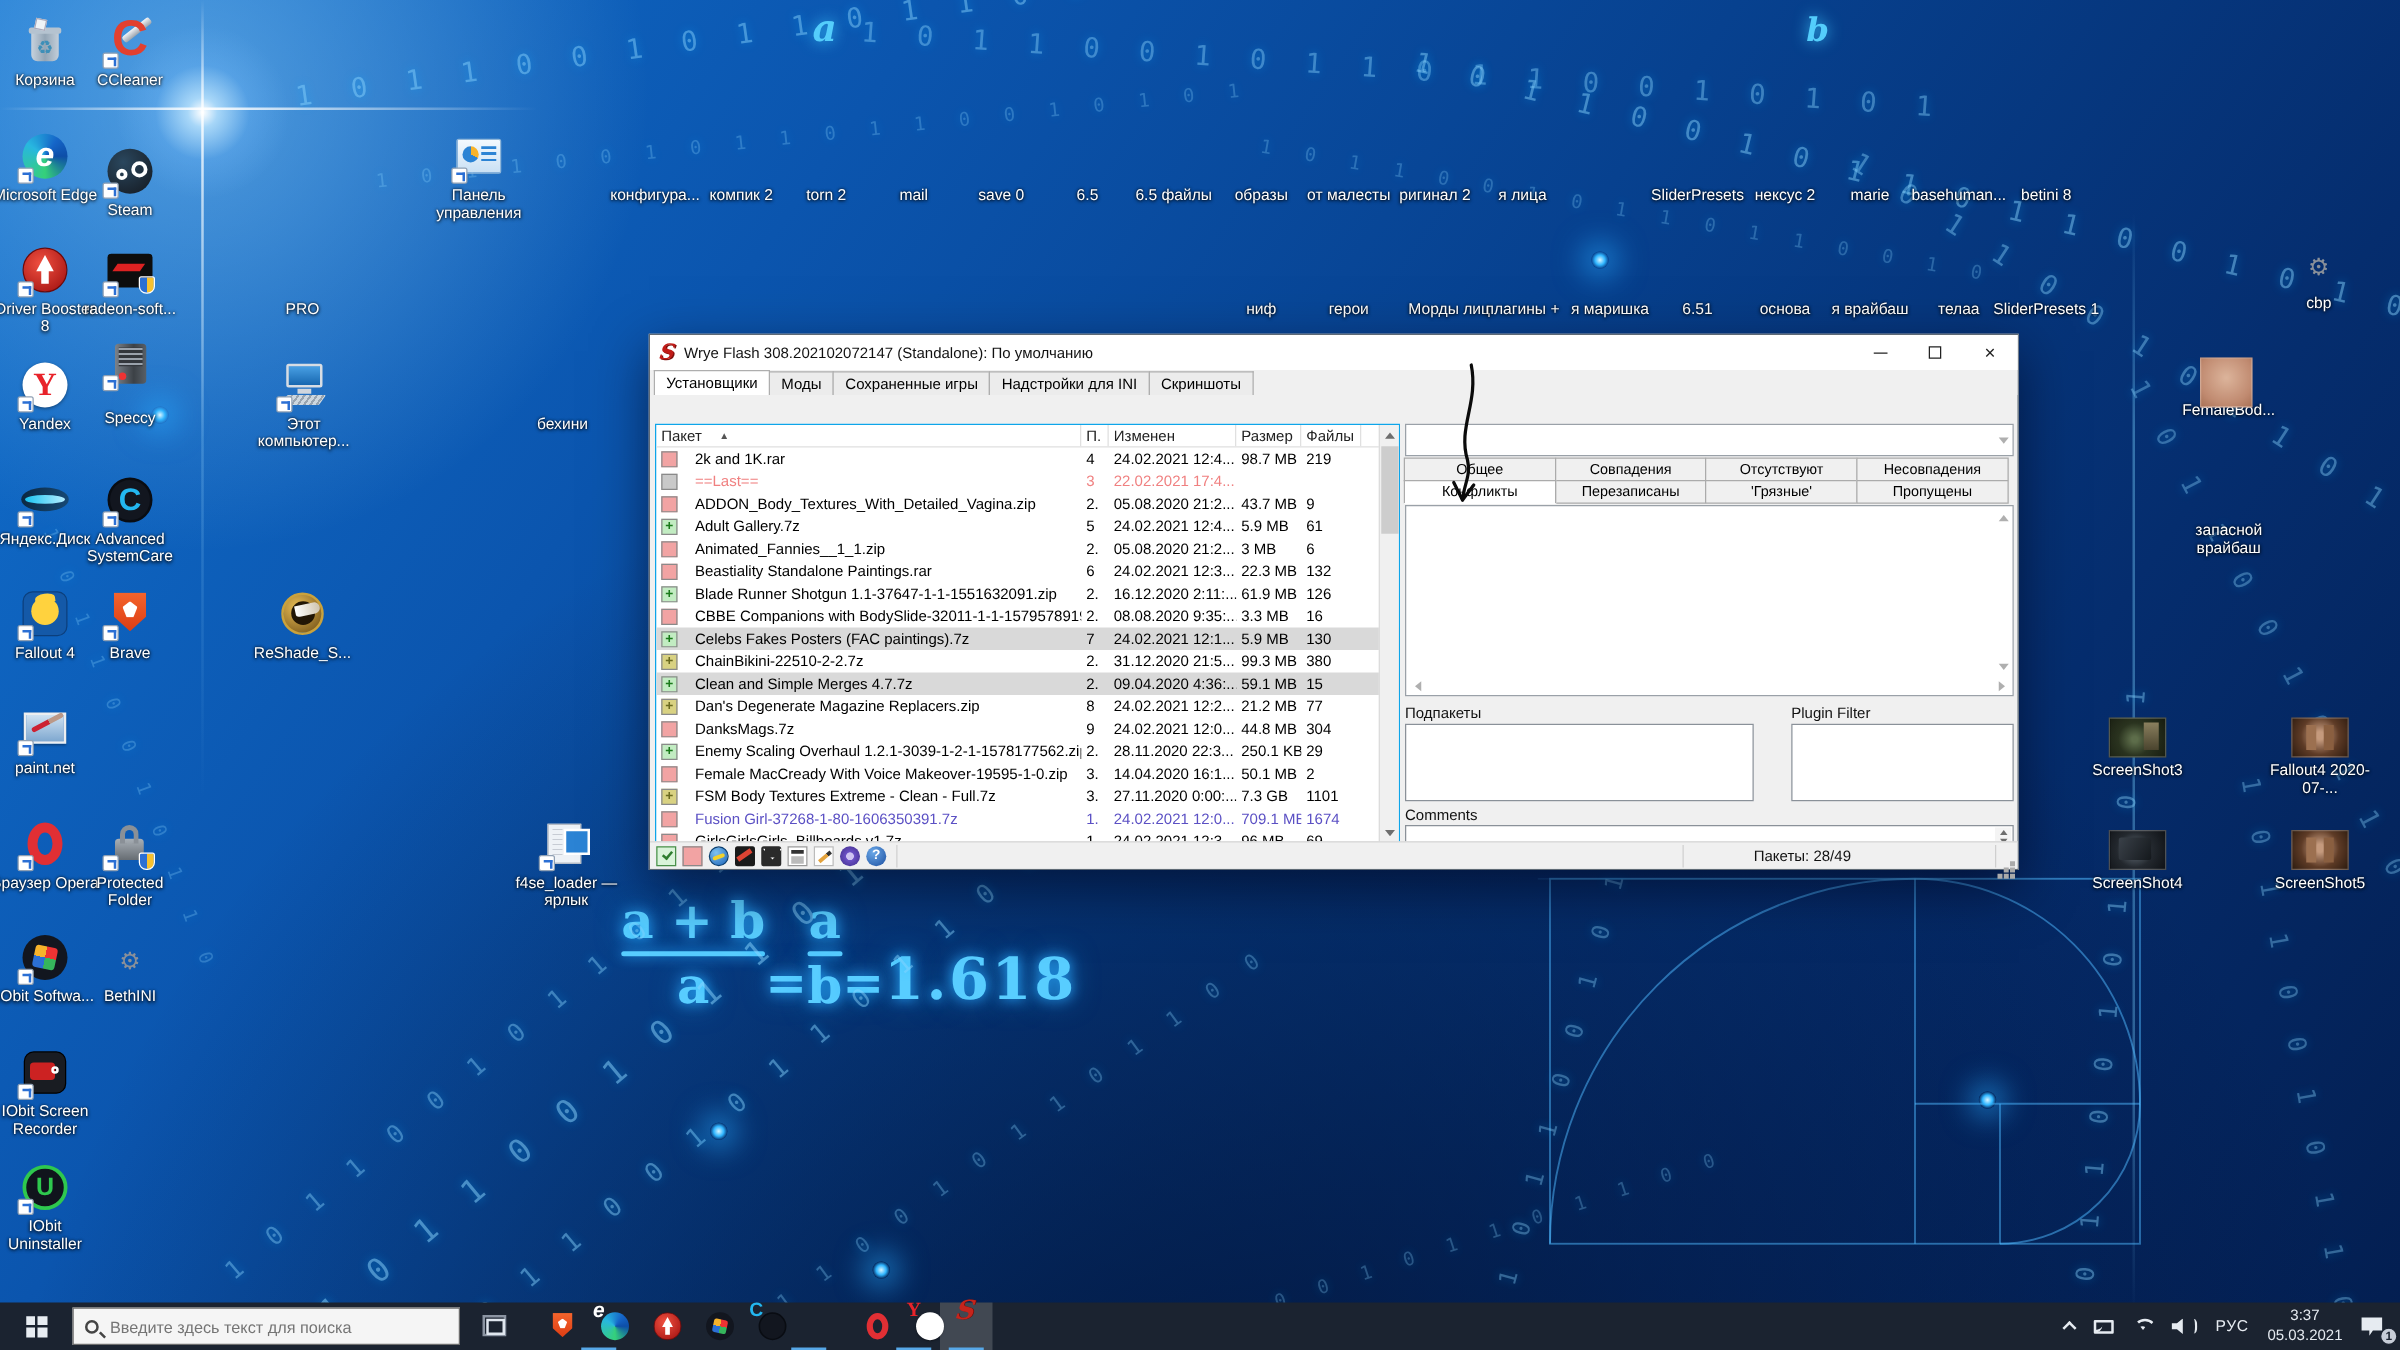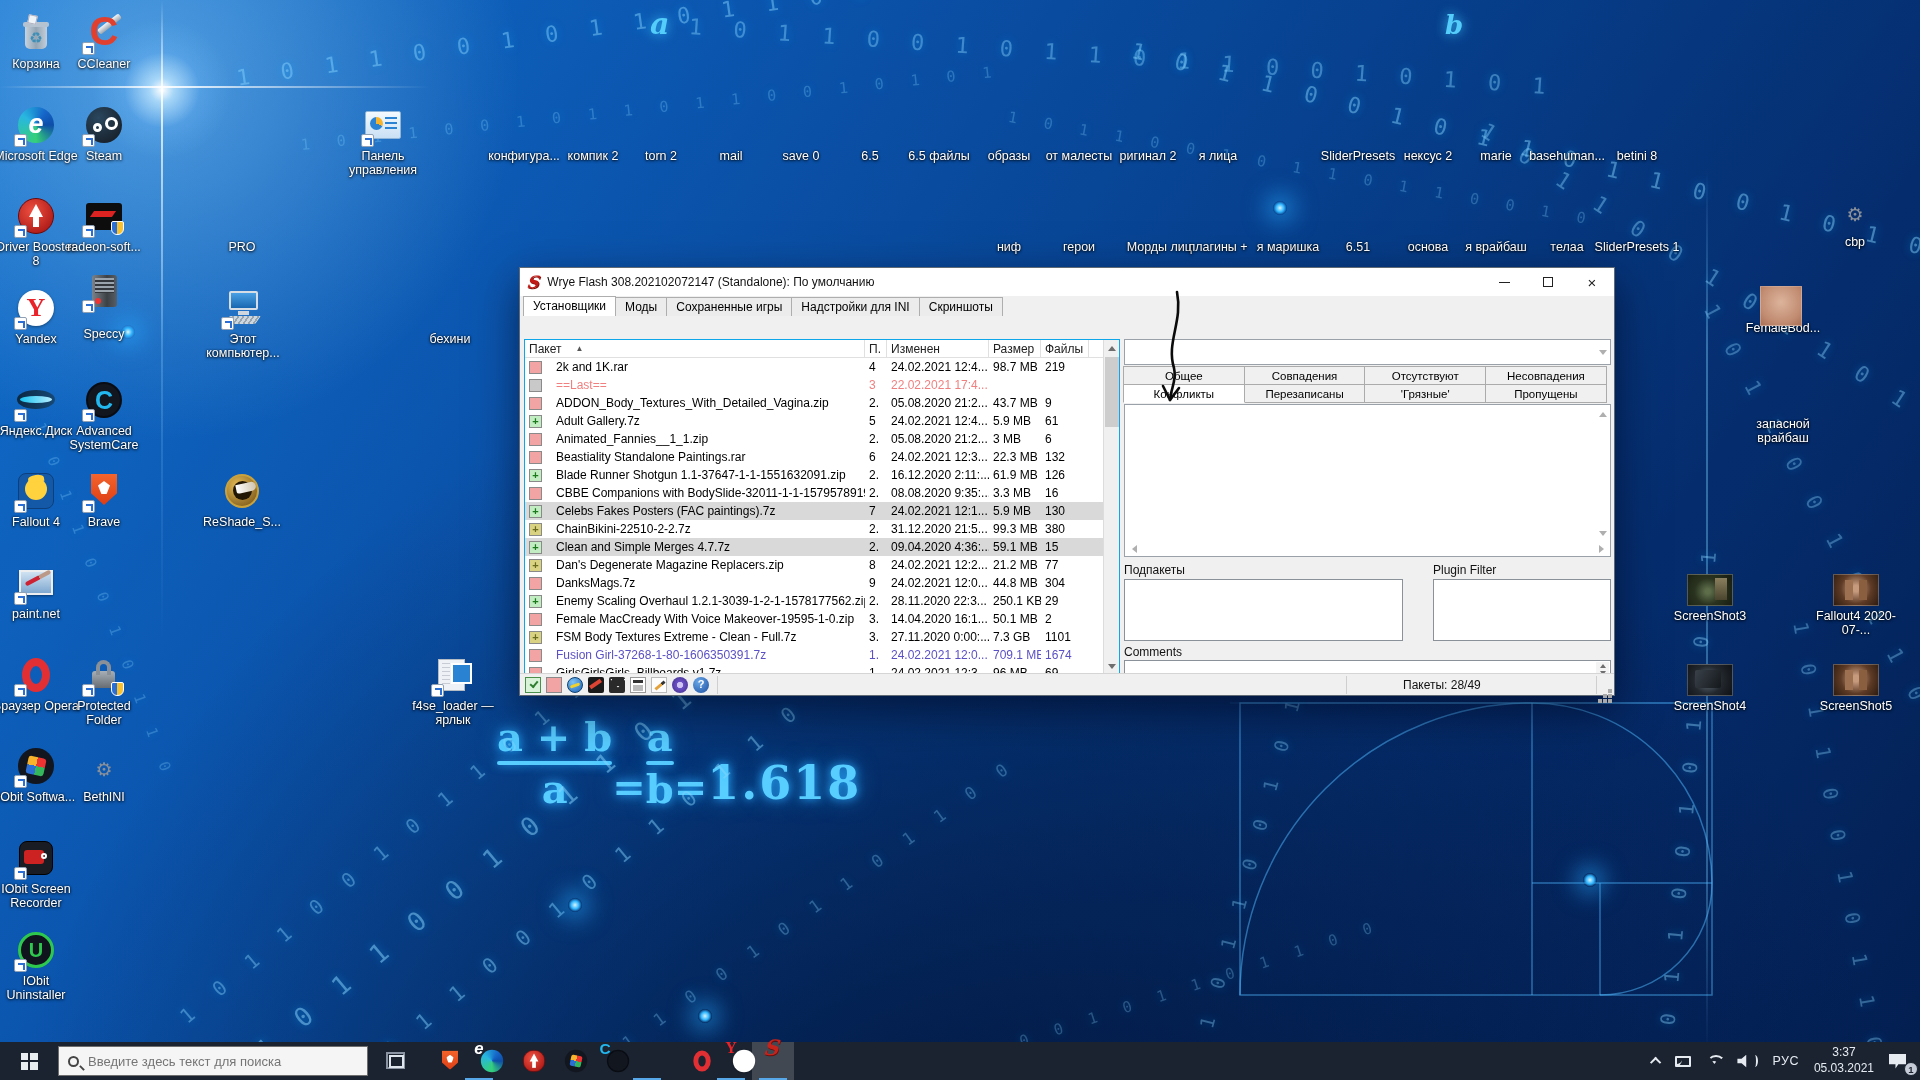--- a/index.html
+++ b/index.html
@@ -313,21 +313,21 @@
     <div class="ic k-edge">
       <i class="p1"></i>
           <i class="p2"></i>
           <i class="p3"></i>
       <span class="g">e</span>
       <span class="sc"></span>
     </div>
     <div class="lbl">Microsoft Edge</div>
   </div>
 
-  <div class="dicon" title="Steam" style="left: 60px; top: 104px;">
+  <div class="dicon" title="Steam" style="left: 60px; top: 116px;">
     <div class="ic k-steam">
       <i class="p1"></i>
           <i class="p2"></i>
           <i class="p3"></i>
       <span class="g"></span>
       <span class="sc"></span>
     </div>
     <div class="lbl">Steam</div>
   </div>
 

